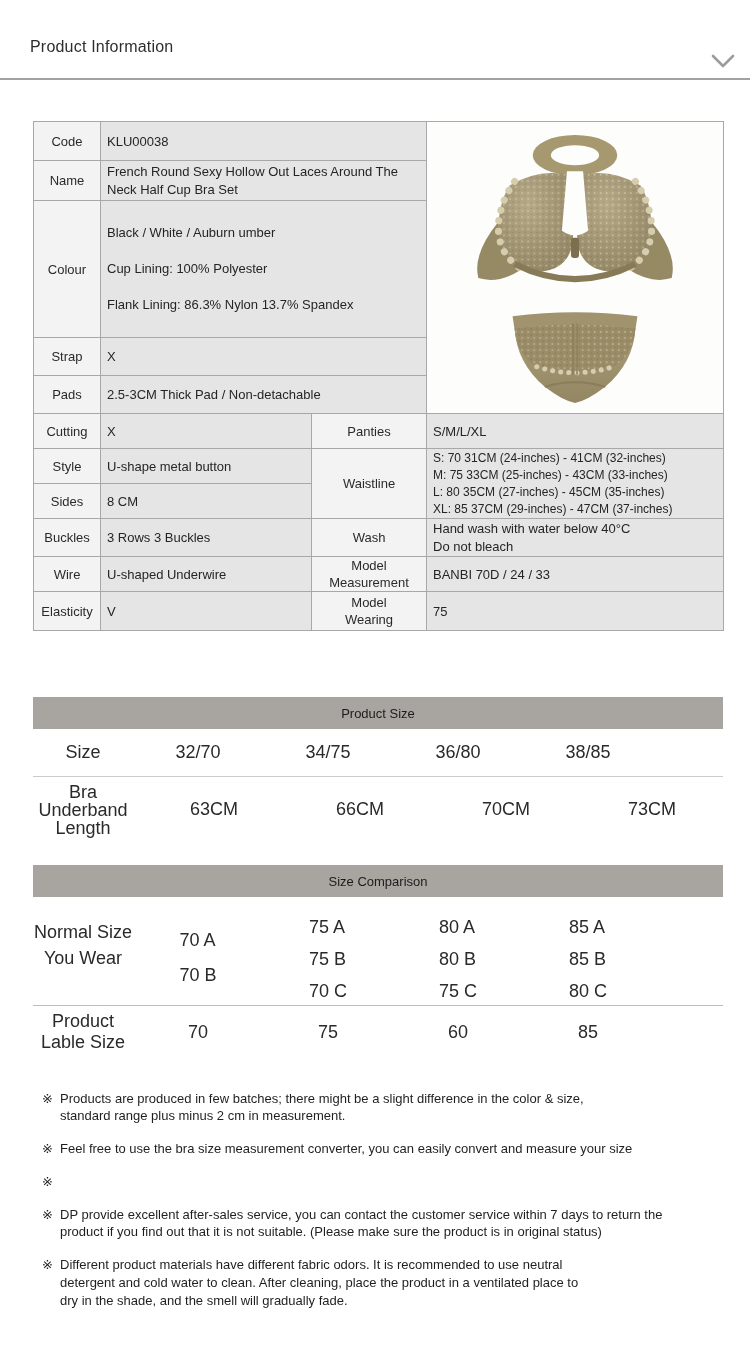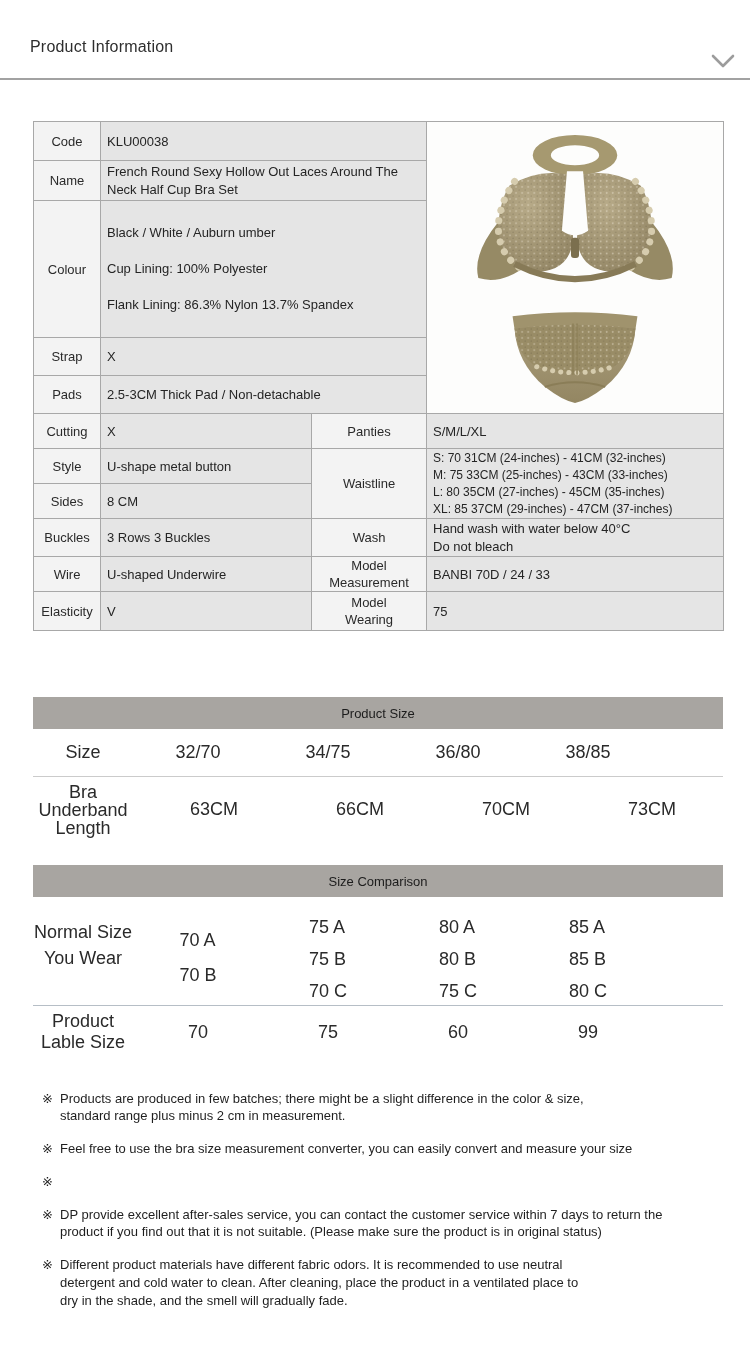--- a/index.html
+++ b/index.html
@@ -237,21 +237,21 @@
 80 C</span>
       </div>
   </div>
   <div class="rule-b"></div>
   <div class="grow r-plabel">
     <div class="c lab"><span class="pre">Product
 Lable Size</span></div>
     <div class="c">70</div>
     <div class="c">75</div>
     <div class="c">60</div>
-    <div class="c">99</div>
+    <div class="c">85</div>
   </div>
 </section>
 
 <section class="notes">
   <div class="note">
     <span class="mk">※</span>
     <span class="tx">Products are produced in few batches; there might be a slight difference in the color &amp; size,
 standard range plus minus 2 cm in measurement.</span>
   </div>
   <div class="note">

